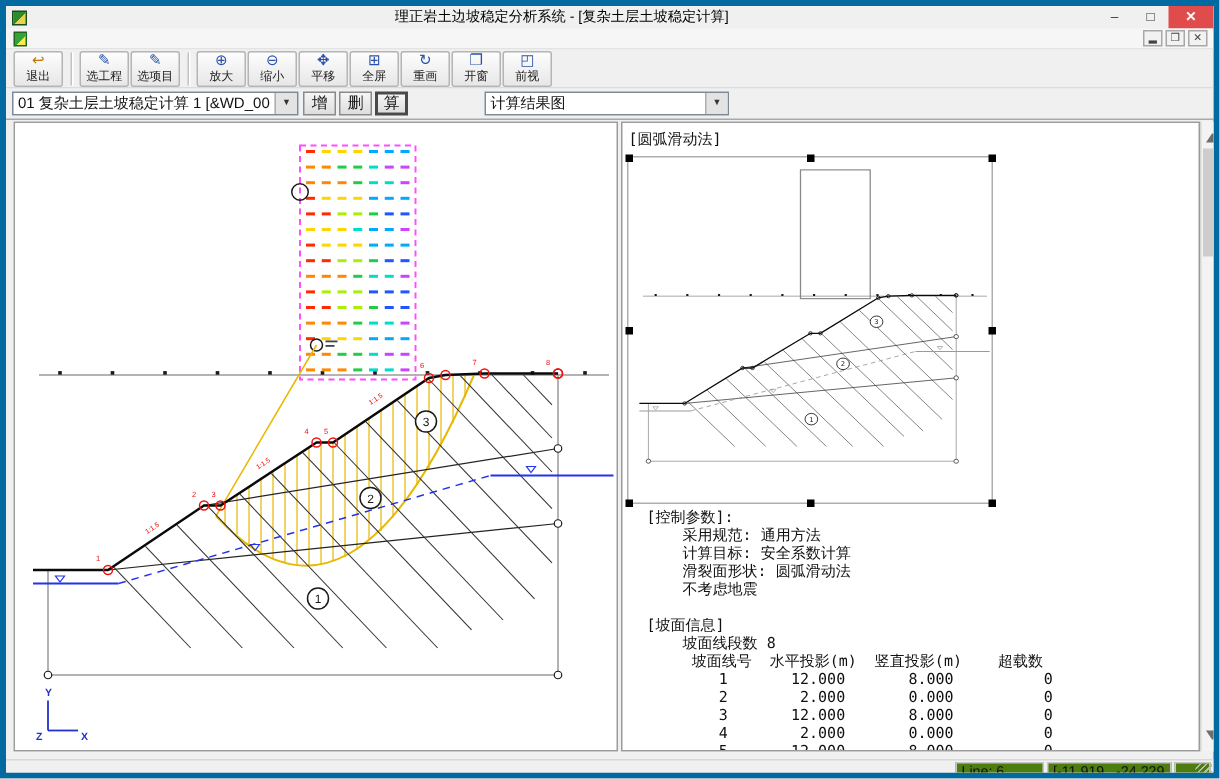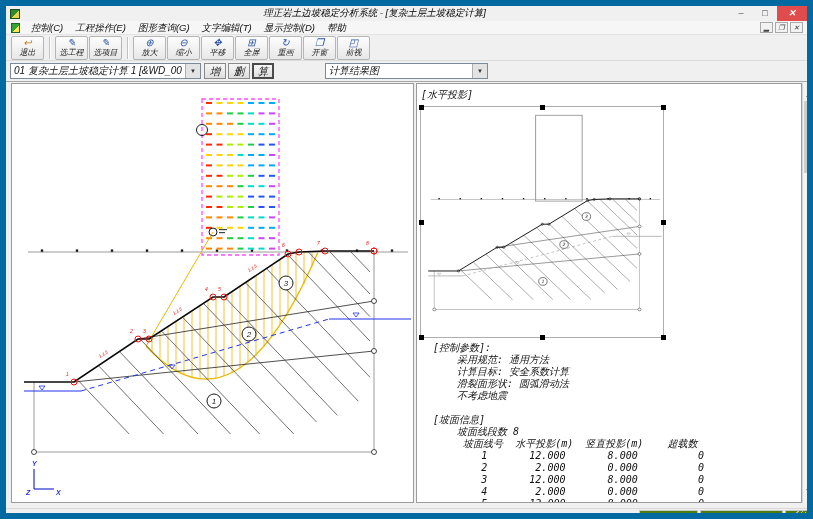--- a/index.html
+++ b/index.html
@@ -1,20 +1,20 @@
 <!DOCTYPE html>
 <html><head>
 <meta charset="utf-8">
 <style>
   * { box-sizing: border-box; margin: 0; padding: 0; }
   html,body { background:#d8d8d8; }
   .window {
     position: relative; width: 813px; height: 519px;
-    background:#f0f0f0; border:6px solid #0369a1; overflow:hidden;
-    font-family:"Liberation Sans", sans-serif; color:#111;font-style:italic;
+    background:#f0f0f0; border:4px solid #0369a1; overflow:hidden;
+    font-family:"Liberation Sans", sans-serif; color:#111;
   }
   
   .titlebar { position:absolute; left:0; top:0; width:100%; height:15px; background:#f0f0f0; display:flex; align-items:center; }
   .app-icon { width:10px; height:10px; margin-left:4px; background:linear-gradient(135deg,#2e8b2e 55%,#e8d44c 55%); border:1px solid #1d4d1d; }
   .title-text { flex:1; text-align:center; font-size:9.5px; color:#000; white-space:nowrap; overflow:hidden; }
   .win-btns { display:flex; height:15px; }
   .win-btn { width:24px; height:15px; font-size:9px; line-height:14px; text-align:center; color:#333; }
   .win-btn.close { width:30px; background:#e04c4c; color:#fff; font-weight:bold; }
   
   .menubar { position:absolute; left:0; top:15px; width:100%; height:14px; background:#f6f6f6; border-bottom:1px solid #e3e3e3; display:flex; align-items:center; font-size:9.5px; }
@@ -68,28 +68,20 @@
     <div class="title-text">理正岩土边坡稳定分析系统 - [复杂土层土坡稳定计算]</div>
     <div class="win-btns">
       <div class="win-btn">–</div>
       <div class="win-btn">□</div>
       <div class="win-btn close">✕</div>
     </div>
   </div>
 
   <div class="menubar">
     <div class="menu-doc-icon"></div>
-    <div id="menu-items" style="display:flex;">
-        <div class="menu-item">控制(C)</div>
-        <div class="menu-item">工程操作(E)</div>
-        <div class="menu-item">图形查询(G)</div>
-        <div class="menu-item">文字编辑(T)</div>
-        <div class="menu-item">显示控制(D)</div>
-        <div class="menu-item">帮助</div>
-      </div>
     <div class="mdi-btns" id="mdi-btns">
         <div class="mdi-btn">▂</div>
         <div class="mdi-btn">❐</div>
         <div class="mdi-btn">✕</div>
       </div>
   </div>
 
   <div class="toolbar" id="toolbar">
       <div class="tb-btn">
         <div class="tb-icon" style="color: rgb(200, 120, 0);">↩</div>
@@ -358,21 +350,21 @@
         <text x="202" y="320" fill="#1a1a1a" font-size="8px" text-anchor="middle">1</text>
         <line x1="22" y1="405" x2="22" y2="385" stroke="#2233cc" stroke-width="1.2"></line>
         <line x1="22" y1="405" x2="42" y2="405" stroke="#2233cc" stroke-width="1.2"></line>
         <text x="20" y="382" fill="#2233cc" font-size="7px" font-weight="bold">Y</text>
         <text x="44" y="411" fill="#2233cc" font-size="7px" font-weight="bold">X</text>
         <text x="14" y="411" fill="#2233cc" font-size="7px" font-weight="bold">Z</text>
       </svg>
   </div>
 
   <div class="rpanel">
-    <div class="rpanel-title">[水平投影]</div>
+    <div class="rpanel-title">[圆弧滑动法]</div>
     <div class="img-frame" id="img-frame">
       <svg id="mini-svg" width="242" height="230" viewBox="0 0 401 418" preserveAspectRatio="none">
           <line x1="16" y1="168" x2="396" y2="168" stroke="#9a9a9a" stroke-width="1"></line>
           <rect x="28.8" y="165.4" width="2.4" height="2.4" fill="#1a1a1a"></rect>
           <rect x="63.8" y="165.4" width="2.4" height="2.4" fill="#1a1a1a"></rect>
           <rect x="98.8" y="165.4" width="2.4" height="2.4" fill="#1a1a1a"></rect>
           <rect x="133.8" y="165.4" width="2.4" height="2.4" fill="#1a1a1a"></rect>
           <rect x="168.8" y="165.4" width="2.4" height="2.4" fill="#1a1a1a"></rect>
           <rect x="203.8" y="165.4" width="2.4" height="2.4" fill="#1a1a1a"></rect>
           <rect x="238.8" y="165.4" width="2.4" height="2.4" fill="#1a1a1a"></rect>

